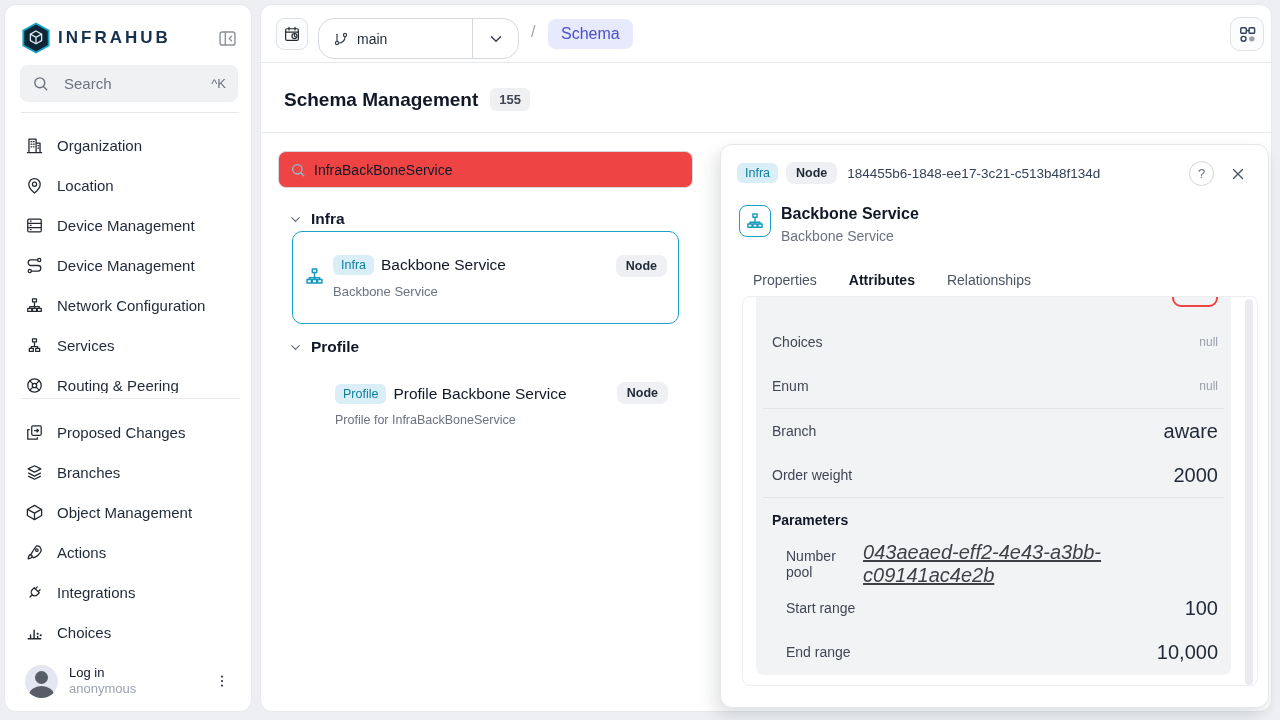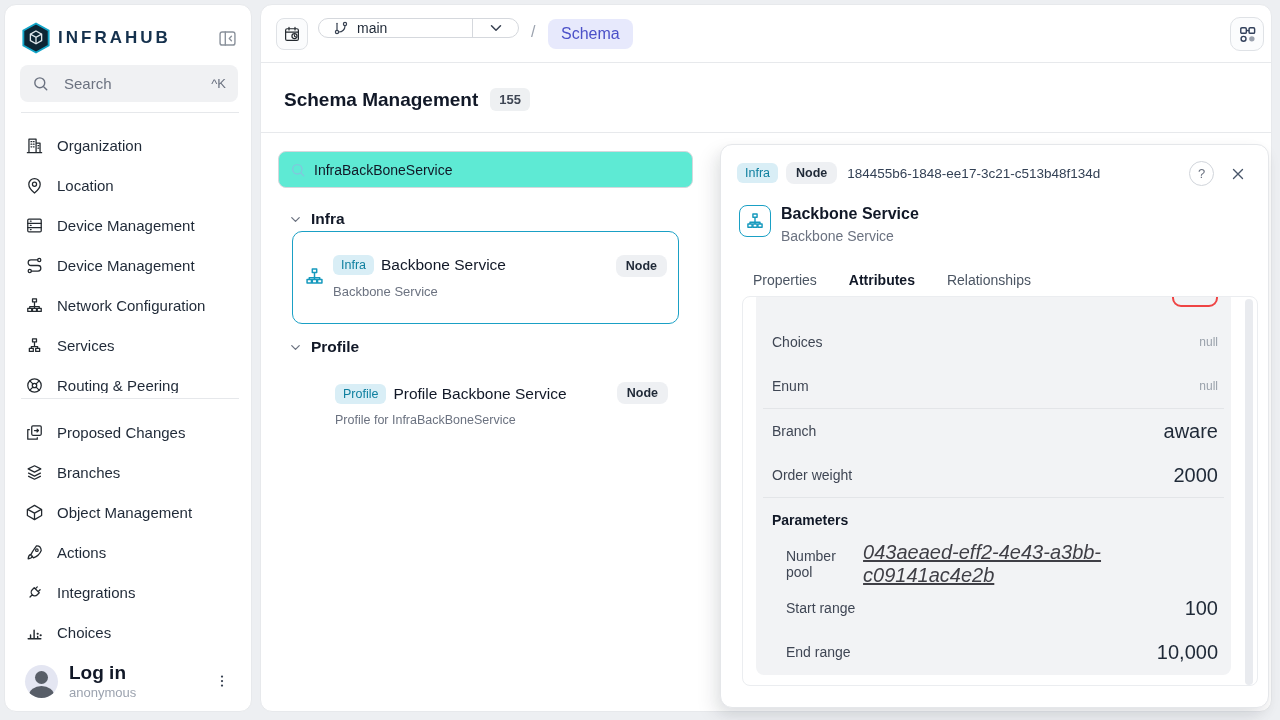--- a/index.html
+++ b/index.html
@@ -21,42 +21,42 @@
   .nav { position:absolute; left:8px; right:8px; }
   .nav-primary { top:120px; height:268px; overflow:hidden; }
   .nav-secondary { top:407px; height:240px; }
   .nav-item { height:40px; display:flex; align-items:center; gap:13px; padding:0 12px; border-radius:8px; font-size:15px; color:#1f2937; cursor:pointer; }
   .nav-item svg { flex:0 0 auto; color:#23292f; }
   .user-row { position:absolute; left:10px; right:10px; top:652px; height:48px; display:flex; align-items:center; padding:0 10px; gap:11px; }
   .avatar { width:33px; height:33px; border-radius:50%; background:#e4e6f2; overflow:hidden; position:relative; flex:0 0 auto; }
   .avatar .head { position:absolute; left:10px; top:6px; width:13px; height:13px; border-radius:50%; background:#585e68; }
   .avatar .body { position:absolute; left:4px; top:21px; width:25px; height:18px; border-radius:50%; background:#585e68; }
   .user-meta { flex:1; line-height:1.2; }
-  .user-name { font-size:19px; font-weight:700; color:#111827; }
+  .user-name { font-size:13px; font-weight:400; color:#111827; }
   .user-role { font-size:13px; color:#9ca3af; }
   .kebab { color:#374151; display:flex; cursor:pointer; }
 
   
   .main { position:absolute; left:260px; top:4px; width:1012px; height:708px; }
   .topbar { position:absolute; left:0; top:0; width:100%; height:58px; border-bottom:1px solid #e7e9ec; }
   .icon-btn { position:absolute; display:flex; align-items:center; justify-content:center; background:#fbfcfd; border:1px solid #dfe2e6; cursor:pointer; color:#23292f; }
   .cal-btn { left:15px; top:13px; width:32px; height:32px; border-radius:8px; }
   .graph-btn { right:7px; top:12px; width:34px; height:34px; border-radius:10px; }
-  .branch-pill { position:absolute; left:57px; top:13px; width:201px; height:20px; border:1px solid #d5d8dd; border-radius:16px; background:#fff; display:flex; align-items:center; cursor:pointer; }
+  .branch-pill { position:absolute; left:57px; top:13px; width:201px; height:41px; border:1px solid #d5d8dd; border-radius:16px; background:#fff; display:flex; align-items:center; cursor:pointer; }
   .branch-left { flex:1; display:flex; align-items:center; gap:8px; padding-left:14px; font-size:14px; color:#1f2937; }
   .branch-right { width:46px; height:100%; border-left:1px solid #d5d8dd; display:flex; align-items:center; justify-content:center; color:#374151; }
   .crumb-slash { position:absolute; left:270px; top:18px; font-size:16px; color:#9ca3af; }
   .crumb-chip { position:absolute; left:287px; top:14px; height:30px; background:#e7e9fc; color:#4b50c8; font-size:16px; border-radius:8px; display:flex; align-items:center; padding:0 13px; cursor:pointer; }
 
   .title-row { position:absolute; left:23px; top:83px; display:flex; align-items:center; gap:12px; }
   .page-title { font-size:19px; font-weight:700; color:#111827; }
   .count-badge { background:#eef0f2; color:#3f4654; font-size:13px; font-weight:600; border-radius:6px; padding:4px 9px; }
   .main-divider { position:absolute; left:0; top:127px; width:100%; height:1px; background:#e7e9ec; }
 
-  .viz-search { position:absolute; left:17px; top:146px; width:415px; height:37px; border:1px solid #d4d8dd; border-radius:8px; display:flex; align-items:center; padding:0 11px; gap:8px; background:#5eead4; }
+  .viz-search { position:absolute; left:17px; top:146px; width:415px; height:37px; border:1px solid #d4d8dd; border-radius:8px; display:flex; align-items:center; padding:0 11px; gap:8px; background:#ef4444; }
   .viz-search input { border:none; outline:none; flex:1; font-size:14px; color:#111827; font-family:"Liberation Sans", sans-serif; background:transparent; }
   .group-head { position:absolute; display:flex; align-items:center; gap:8px; cursor:pointer; }
   .group-head .chev { color:#6b7280; display:flex; }
   .group-head .gname { font-size:15.5px; font-weight:700; color:#111827; }
   .g-infra { left:27px; top:205px; }
   .g-profile { left:27px; top:333px; }
 
   .node-card { position:absolute; left:31px; width:387px; cursor:pointer; }
   .nc-selected { top:226px; height:93px; background:#fff; border:1.5px solid #1aa0c5; border-radius:10px; }
   .nc-plain { top:374px; height:52px; }

